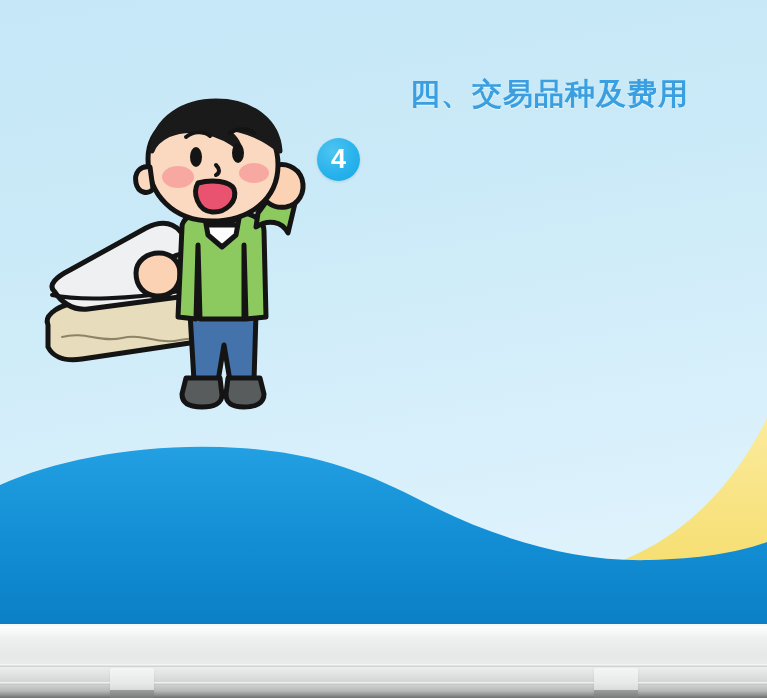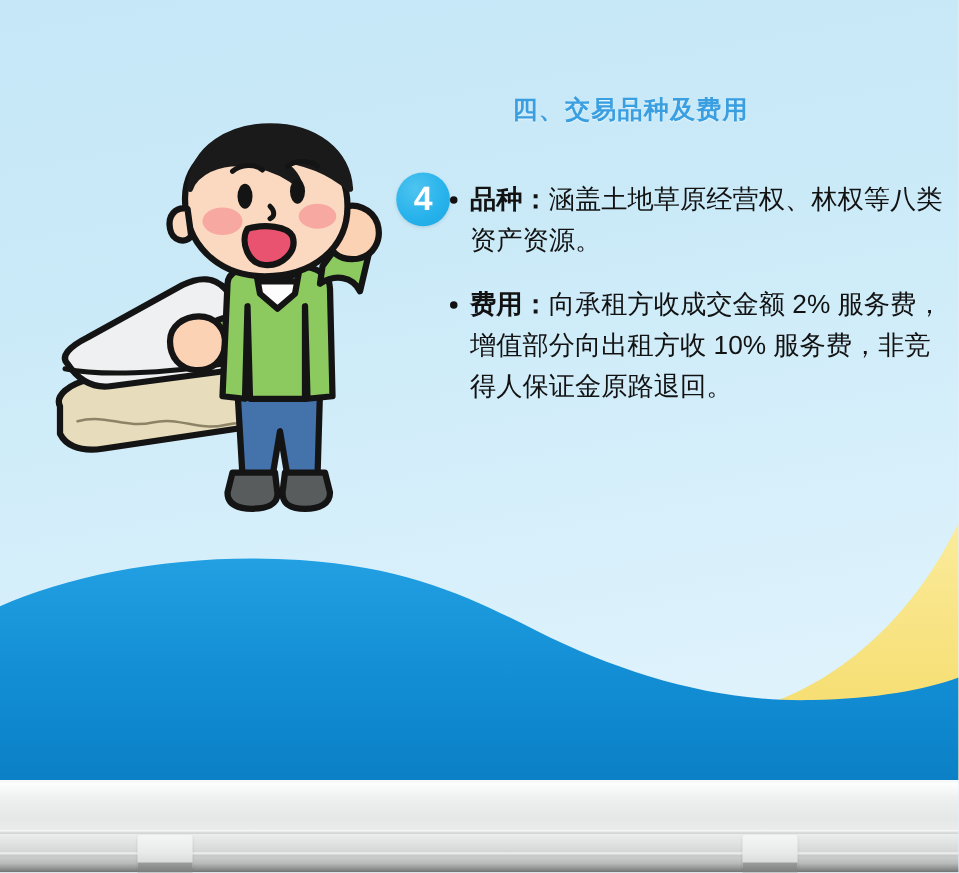--- a/index.html
+++ b/index.html
@@ -81,21 +81,21 @@
     height: 9px;
     background: linear-gradient(180deg, #9b9e9c 0%, #757876 100%);
   }
 
   
   .title {
     position: absolute;
     left: 410px;
     top: 76px;
     width: 340px;
-    font-size: 20px;
+    font-size: 30px;
     font-weight: bold;
     color: #3a9fe0;
     letter-spacing: 1px;
     line-height: 1.2;
     text-shadow: 0 1px 1px rgba(255,255,255,.65);
     white-space: nowrap;
   }
 
   
   .badge {
@@ -234,33 +234,20 @@
       <path fill="none" stroke="#141414" stroke-width="4" stroke-linecap="round" d="M190,38 C197,33 208,33 214,38"></path>
       <path fill="#e9536f" stroke="#141414" stroke-width="5" stroke-linejoin="round" d="M158,88 C172,84 190,86 194,94 C198,106 186,118 172,117 C158,116 152,98 158,88 Z"></path>
       <path fill="none" stroke="#141414" stroke-width="4" stroke-linecap="round" d="M176,70 C180,74 180,78 176,80"></path>
     </g>
   </svg>
 
   <div class="title">四、交易品种及费用</div>
 
   <div class="badge">4</div>
 
-  <div class="bullets">
-
-    <div class="bullet-row">
-      <span class="bullet-dot"></span>
-      <span class="bullet-label">品种：</span><span class="bullet-text">涵盖土地草原经营权、林权等八类资产资源。</span>
-    </div>
-
-    <div class="bullet-row">
-      <span class="bullet-dot"></span>
-      <span class="bullet-label">费用：</span><span class="bullet-text">向承租方收成交金额 2% 服务费，增值部分向出租方收 10% 服务费，非竞得人保证金原路退回。</span>
-    </div>
-
-  </div>
 
   <div class="shelf">
     <div class="shelf-hi"></div>
     <div class="shelf-groove" style="top:40px;"></div>
     <div class="shelf-groove" style="top:58px;"></div>
     <div class="shelf-bracket" style="left:110px; top:44px;"></div>
     <div class="shelf-bracket-shadow" style="left:110px; top:66px;"></div>
     <div class="shelf-bracket" style="left:594px; top:44px;"></div>
     <div class="shelf-bracket-shadow" style="left:594px; top:66px;"></div>
   </div>

